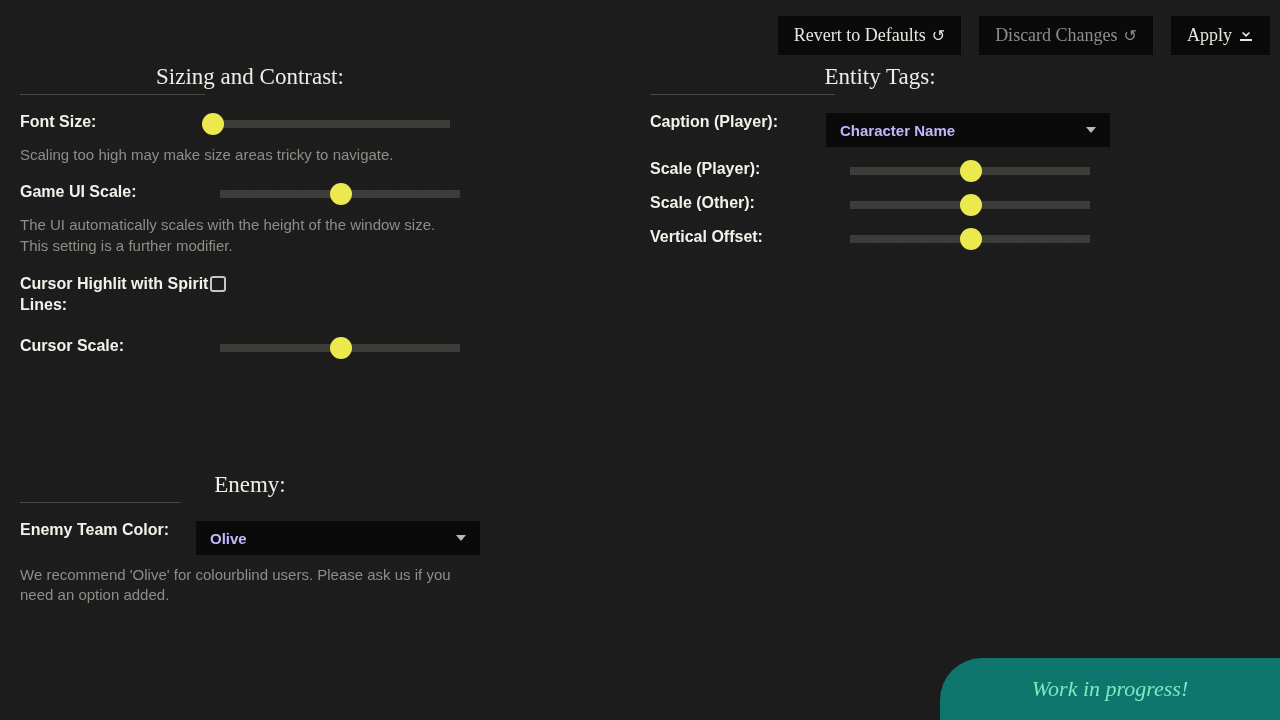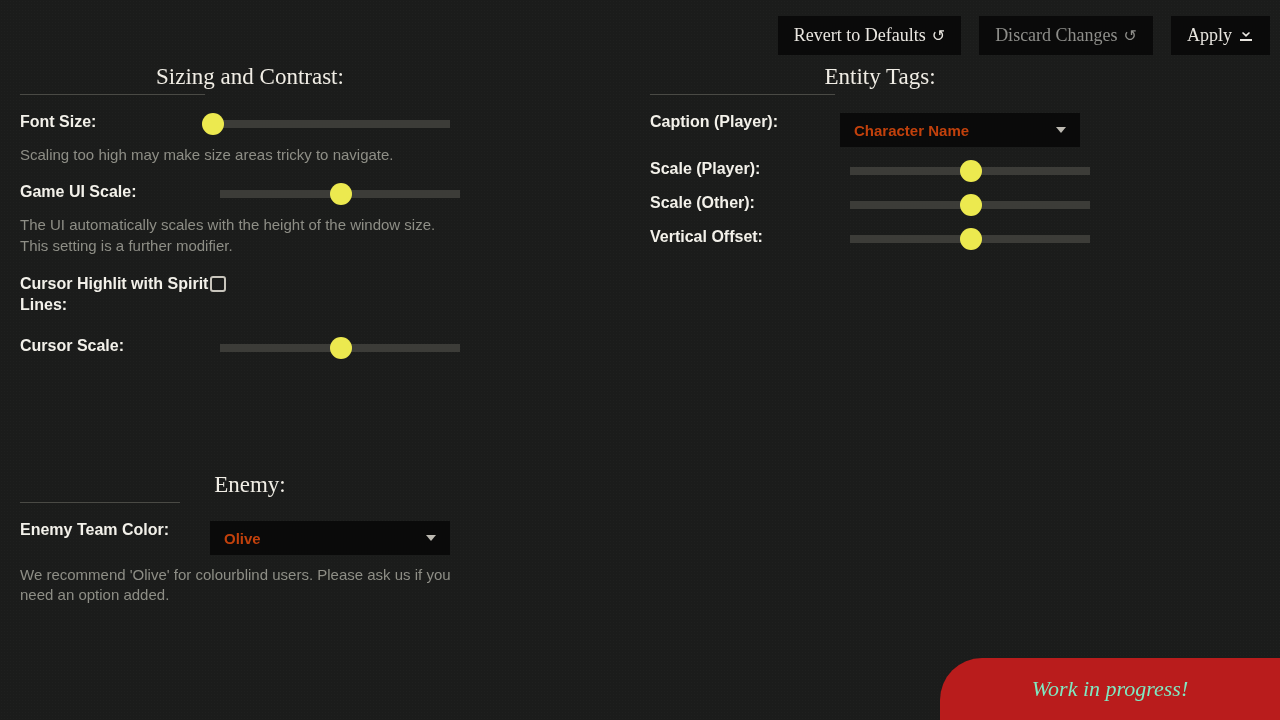--- a/index.html
+++ b/index.html
@@ -124,29 +124,29 @@
     border: 2px solid #c8c5bc;
     border-radius: 3px;
     background: transparent;
     cursor: pointer;
   }
 
   
   .select {
     background: #0a0a0a;
     height: 34px;
-    width: 240px;
+    width: 284px;
     display: flex;
     align-items: center;
     justify-content: space-between;
     padding: 0 14px;
     font-family: -apple-system, 'Segoe UI', Arial, sans-serif;
     font-size: 15px;
     font-weight: 600;
-    color: #c2410c;
+    color: #c4b5fd;
     cursor: pointer;
   }
   .select .caret {
     width: 0; height: 0;
     border-left: 5px solid transparent;
     border-right: 5px solid transparent;
     border-top: 6px solid #bdbab2;
   }
 
   
@@ -162,21 +162,21 @@
   .col-right .row .label { width: 190px; }
   .col-right .slider .track { width: 240px; }
 
   
   .wip {
     position: absolute;
     right: 0;
     bottom: 0;
     width: 340px;
     height: 62px;
-    background: #b91c1c;
+    background: #0f766e;
     border-top-left-radius: 42px;
     display: flex;
     align-items: center;
     justify-content: center;
     color: #7fe9c2;
     font-style: italic;
     font-family: Georgia, serif;
     font-size: 22px;
   }
 </style>

